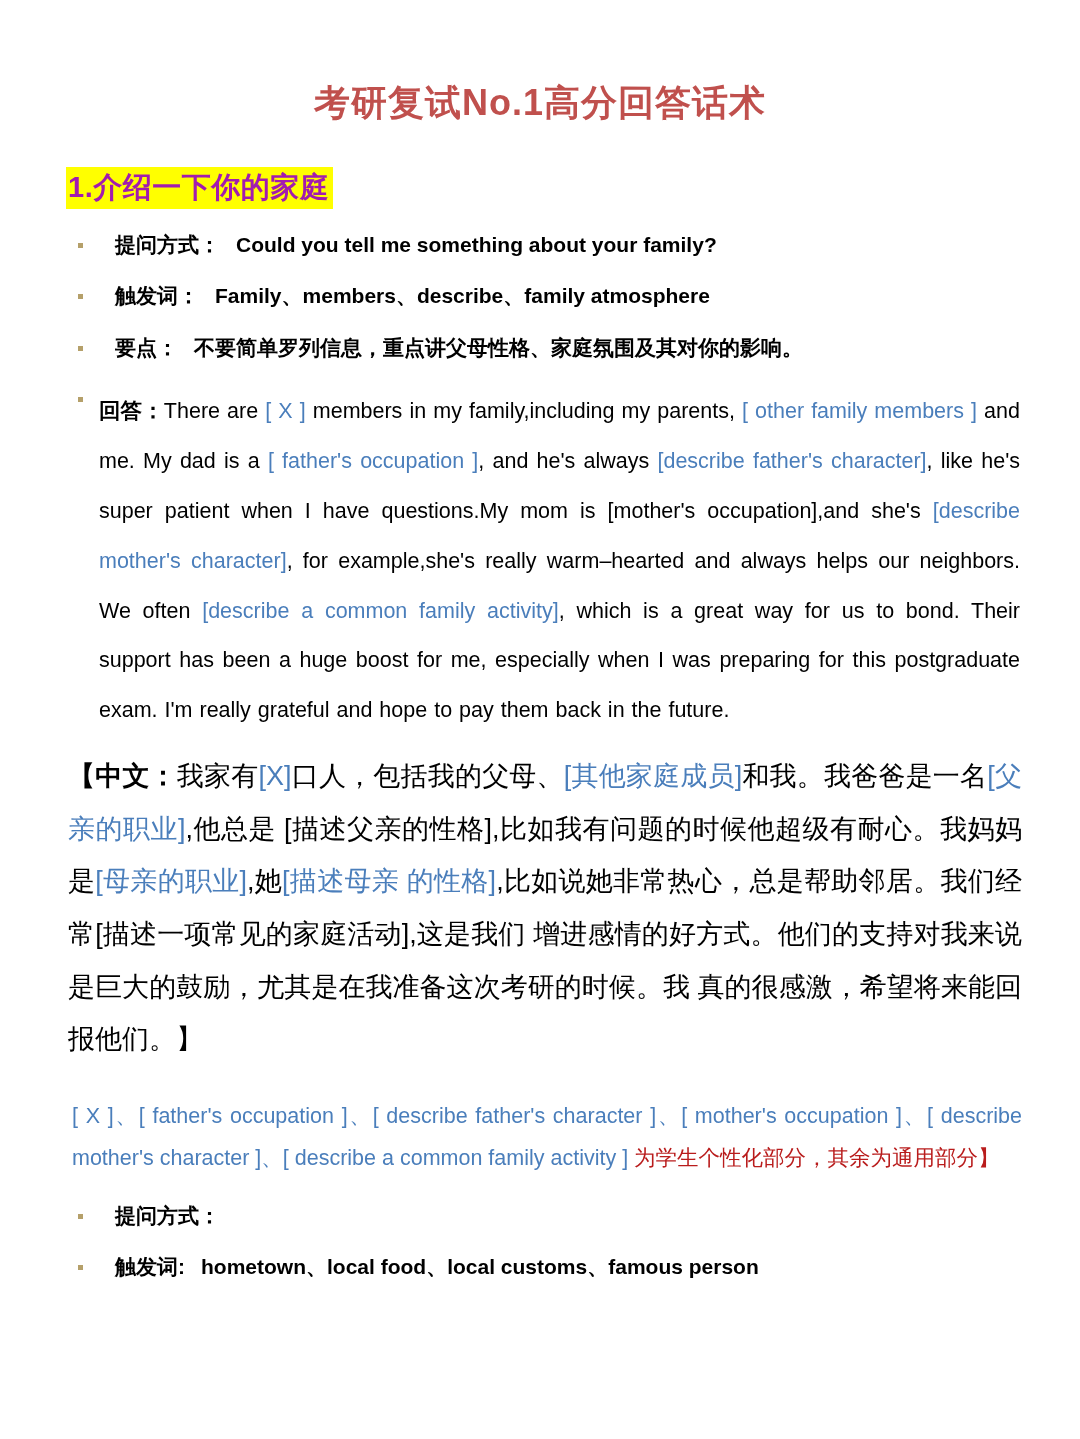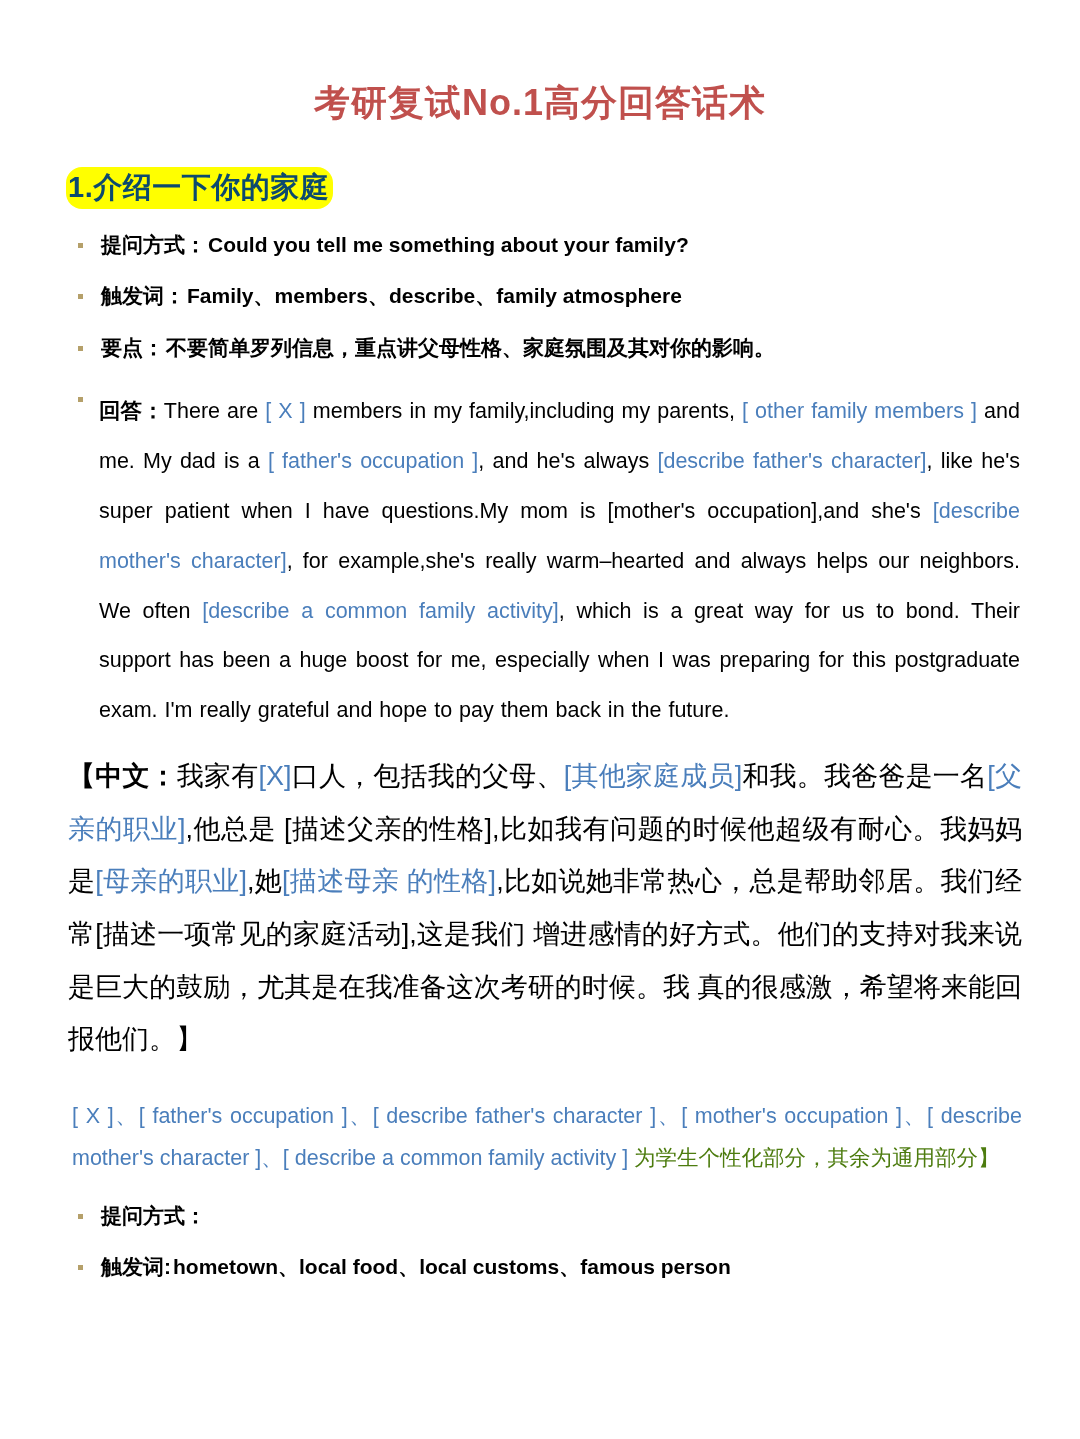--- a/index.html
+++ b/index.html
@@ -38,44 +38,44 @@
   
   .section-heading {
     margin: 0;
     padding: 0;
     font-size: 0;
     line-height: 0;
   }
   .section-heading .hl {
     display: inline-block;
     background: #ffff00;
-    color: #0c4a6e;
+    color: #a21caf;
     font-size: 29px;
     font-weight: bold;
     line-height: 1.35;
     padding: 1px 4px 1px 2px;
     letter-spacing: 0.5px;
-    border-radius: 16px;
   }
   .sec1-pos { margin-left: 66px; margin-top: 44px; }
   .sec2-pos { margin-left: 70px; margin-top: 62px; }
 
   
   .bullet-list {
     list-style: none;
     margin: 0;
     padding: 0;
   }
   .bullet-row {
     display: flex;
     align-items: baseline;
     margin-left: 78px;
     margin-top: 20px;
     font-size: 21px;
     line-height: 1.5;
+    gap: 14px;
   }
   .bullet-row .bullet-mark {
     flex: 0 0 auto;
     width: 5px;
     height: 5px;
     background: #b5a06a;
     margin-right: 18px;
     position: relative;
     top: -4px;
   }
@@ -132,21 +132,21 @@
   
   .legend-block {
     margin-left: 72px;
     margin-right: 58px;
     margin-top: 30px;
     font-size: 21.5px;
     line-height: 1.95;
     color: #4a7ebb;
     text-align: justify;
   }
-  .legend-block .red { color: #4d7c0f; }
+  .legend-block .red { color: #b91c1c; }
 </style>
 </head>
 <body>
 
 <div class="page">
 
   <h1 class="doc-title">考研复试No.1高分回答话术</h1>
 
   <div>
 

